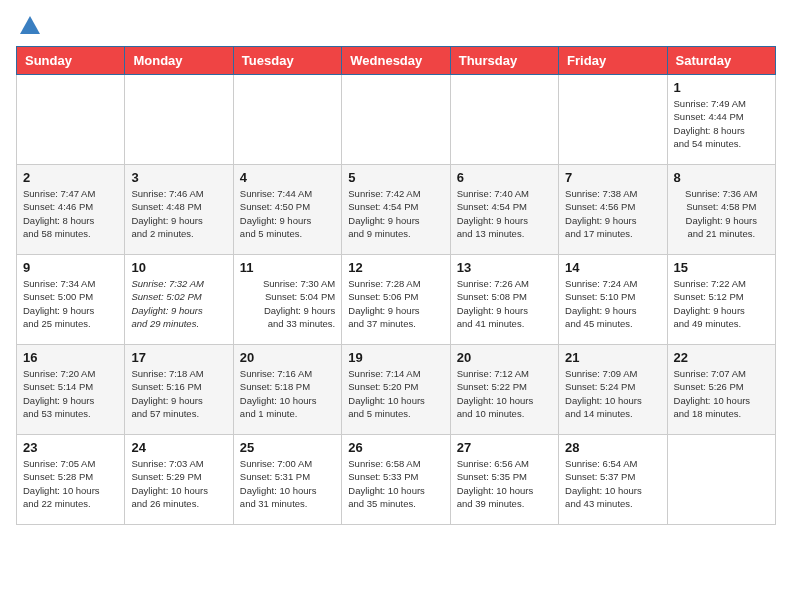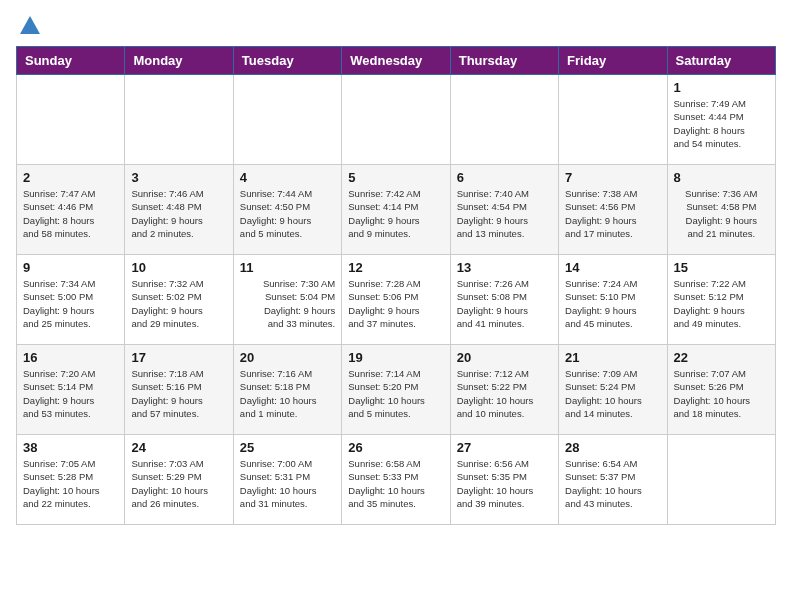--- a/index.html
+++ b/index.html
@@ -32,21 +32,21 @@
     .calendar-subtitle {
       font-size: 16px;
       color: #555;
     }
     .calendar-table {
       width: 100%;
       border-collapse: collapse;
       border: 1px solid #ccc;
     }
     .calendar-table th {
-      background-color: #701a75;
+      background-color: #ef4444;
       color: #fff;
       text-align: left;
       padding: 6px 8px;
       font-size: 13px;
       font-weight: bold;
       border: 1px solid #2e6aa0;
     }
     .calendar-table td {
       width: calc(100% / 7);
       vertical-align: top;
@@ -134,21 +134,21 @@
         <td>
           <div class="day-number">4</div>
           <div class="day-info" style="white-space: pre-line;">Sunrise: 7:44 AM
 Sunset: 4:50 PM
 Daylight: 9 hours
 and 5 minutes.</div>
         </td>
         <td>
           <div class="day-number">5</div>
           <div class="day-info" style="white-space: pre-line;">Sunrise: 7:42 AM
-Sunset: 4:14 PM
+Sunset: 4:54 PM
 Daylight: 9 hours
 and 9 minutes.</div>
         </td>
         <td>
           <div class="day-number">6</div>
           <div class="day-info" style="white-space: pre-line;">Sunrise: 7:40 AM
 Sunset: 4:54 PM
 Daylight: 9 hours
 and 13 minutes.</div>
         </td>
@@ -170,21 +170,21 @@
       <tr>
         <td>
           <div class="day-number">9</div>
           <div class="day-info" style="white-space: pre-line;">Sunrise: 7:34 AM
 Sunset: 5:00 PM
 Daylight: 9 hours
 and 25 minutes.</div>
         </td>
         <td>
           <div class="day-number">10</div>
-          <div class="day-info" style="white-space: pre-line;">Sunrise: 7:32 AM
+          <div class="day-info" style="white-space: pre-line; font-style: italic;">Sunrise: 7:32 AM
 Sunset: 5:02 PM
 Daylight: 9 hours
 and 29 minutes.</div>
         </td>
         <td>
           <div class="day-number">11</div>
           <div class="day-info" style="white-space: pre-line; text-align: right;">Sunrise: 7:30 AM
 Sunset: 5:04 PM
 Daylight: 9 hours
 and 33 minutes.</div>
@@ -264,21 +264,21 @@
         <td>
           <div class="day-number">22</div>
           <div class="day-info" style="white-space: pre-line;">Sunrise: 7:07 AM
 Sunset: 5:26 PM
 Daylight: 10 hours
 and 18 minutes.</div>
         </td>
       </tr>
       <tr>
         <td>
-          <div class="day-number">38</div>
+          <div class="day-number">23</div>
           <div class="day-info" style="white-space: pre-line;">Sunrise: 7:05 AM
 Sunset: 5:28 PM
 Daylight: 10 hours
 and 22 minutes.</div>
         </td>
         <td>
           <div class="day-number">24</div>
           <div class="day-info" style="white-space: pre-line;">Sunrise: 7:03 AM
 Sunset: 5:29 PM
 Daylight: 10 hours

